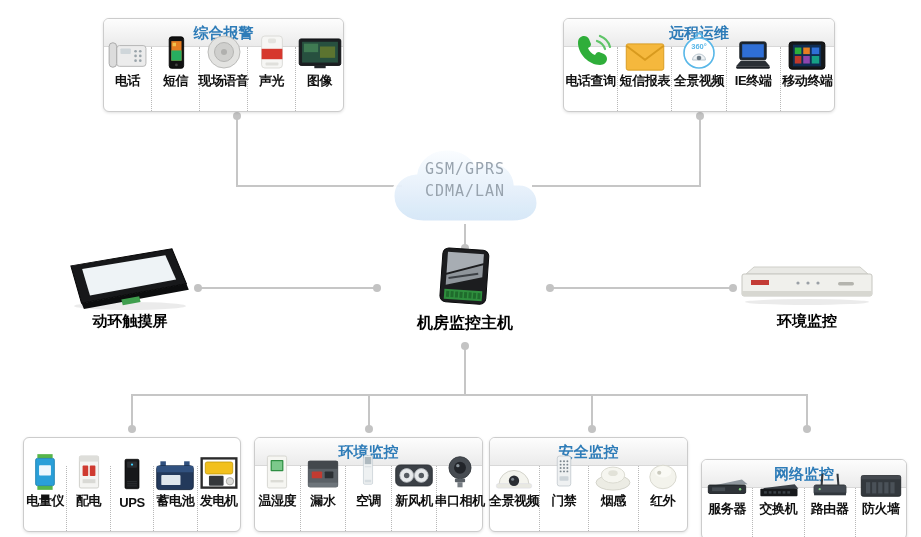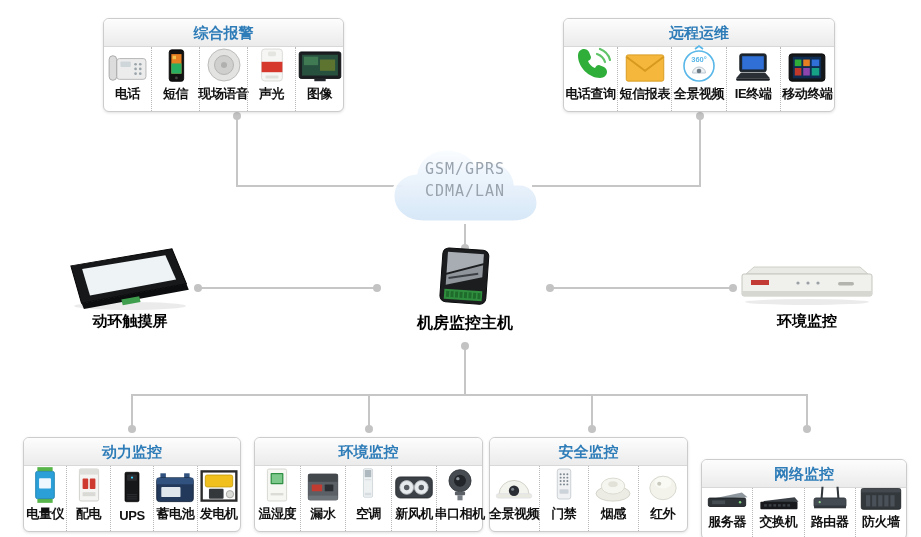--- a/index.html
+++ b/index.html
@@ -6,21 +6,21 @@
   .stage{position:relative;width:921px;height:537px;background:#fff;overflow:hidden;
          font-family:"Liberation Sans","DejaVu Sans",sans-serif;}
   
   .panel{position:absolute;background:#fff;border:1px solid #cccccc;border-radius:6px;
          box-shadow:0 1px 3px rgba(0,0,0,.12);box-sizing:border-box;}
   .panel .hd{height:27px;line-height:27px;text-align:center;font-weight:bold;font-size:15px;
          color:#2e7cb8;background:linear-gradient(#fdfdfd,#ebebeb);
          border-bottom:1px solid #d8d8d8;border-radius:5px 5px 0 0;}
   .panel .items{display:flex;position:absolute;left:0;right:0;top:28px;bottom:0;}
   .cell{flex:1;display:flex;flex-direction:column;align-items:center;justify-content:flex-end;
-        padding:3px 0 8px;min-width:0;}
+        padding:3px 0 21px;min-width:0;}
   .cell + .cell{border-left:1px dotted #b8b8b8;}
   .cell .ic{flex:1;display:flex;align-items:center;justify-content:center;}
   .cell .lbl{font-size:13px;font-weight:bold;color:#111;white-space:nowrap;letter-spacing:-0.4px;}
   
   .hline,.vline{position:absolute;background:#c6c6c6;}
   .hline{height:2px;}
   .vline{width:2px;}
   .dot{position:absolute;width:8px;height:8px;border-radius:50%;background:#c3c3c3;}
   
   .cloud{position:absolute;left:384px;top:134px;width:162px;height:102px;}
@@ -261,21 +261,20 @@
         <circle cx="62" cy="21" r="1.6"></circle>
           <circle cx="72" cy="21" r="1.6"></circle>
           <circle cx="82" cy="21" r="1.6"></circle>
       </g>
       <rect x="102" y="20" width="16" height="3.5" rx="1.7" fill="#b4b4ae"></rect>
     </svg>
   </div>
   <div class="devlbl" style="left:733px;top:312px;width:148px;">环境监控</div>
 
   <div class="panel" style="left:23px;top:437px;width:218px;height:95px;">
-    <div class="hd">动力监控</div>
     <div class="items">
       <div class="cell">
         <span class="ic">
           <svg width="34" height="40" viewBox="0 0 40 44">
             <rect x="11" y="1" width="18" height="5" fill="#57b54a"></rect>
             <rect x="11" y="38" width="18" height="5" fill="#57b54a"></rect>
             <rect x="9" y="6" width="22" height="32" rx="2" fill="#2a9fd8" stroke="#1a7fb0"></rect>
             <rect x="13" y="14" width="14" height="12" rx="1" fill="#eef7fd"></rect>
           </svg>
         </span>

